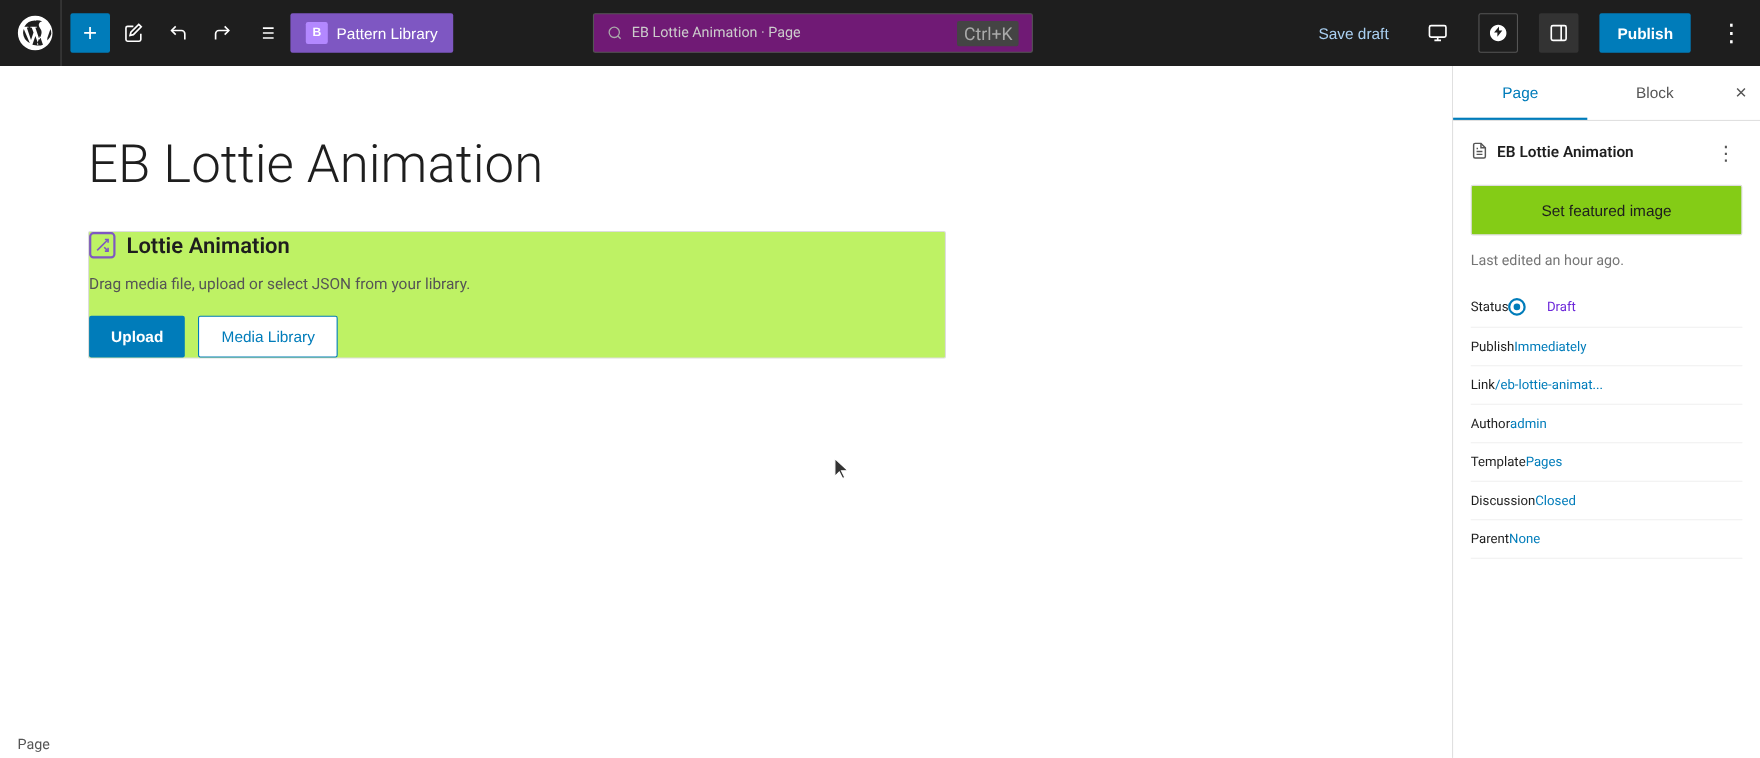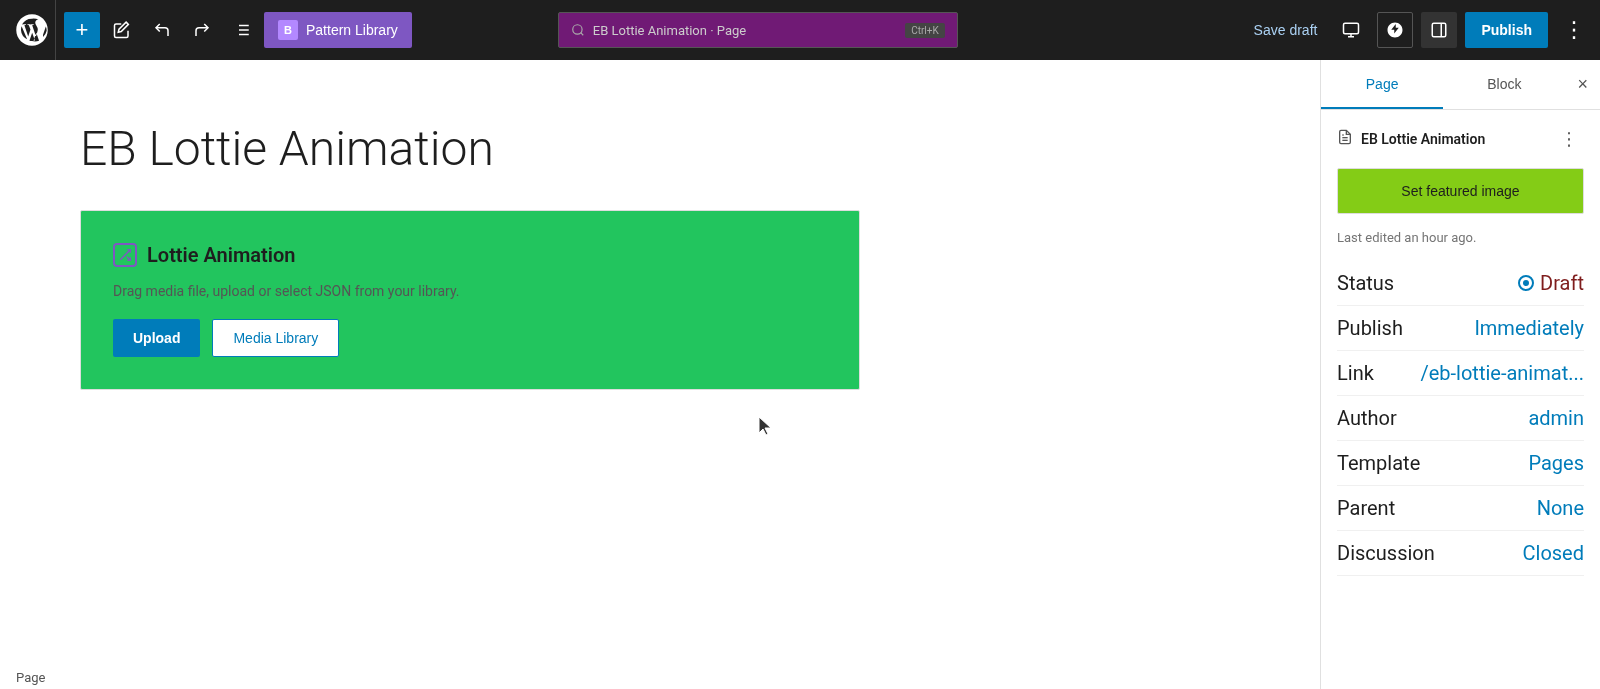--- a/index.html
+++ b/index.html
@@ -33,25 +33,25 @@
       width: 20px; height: 20px; background: #b388ff; border-radius: 2px;
       display: flex; align-items: center; justify-content: center; font-size: 12px; color: #7e57c2; font-weight: 700;
     }
     .search-bar {
       background: #701a75; border: 1px solid #555; border-radius: 2px;
       height: 36px; display: flex; align-items: center; padding: 0 12px;
       gap: 8px; flex: 1; max-width: 400px; margin: 0 auto;
     }
     .search-bar span { color: #bbb; font-size: 13px; }
     .search-bar .shortcut {
-      margin-left: auto; color: #aaa; font-size: 10px; background: #444;
+      margin-left: auto; color: #aaa; font-size: 16px; background: #444;
       padding: 2px 6px; border-radius: 2px;
     }
     .toolbar-right {
-      display: flex; align-items: flex-end; gap: 8px; margin-left: auto; flex-shrink: 0;
+      display: flex; align-items: flex-end; gap: 19px; margin-left: auto; flex-shrink: 0;
     }
     .save-draft-btn {
       background: none; border: none; cursor: pointer; color: #aad0f2;
       font-size: 14px; font-weight: 500; padding: 0 8px; height: 36px;
     }
     .toolbar-icon-btn {
       background: none; border: none; cursor: pointer; color: #fff;
       width: 36px; height: 36px; display: flex; align-items: center; justify-content: center;
       border-radius: 2px; font-size: 18px;
     }
@@ -72,22 +72,22 @@
     
     .editor-area {
       flex: 1; background: #fff; overflow-y: auto; padding: 60px 80px;
       position: relative;
     }
     .page-title {
       font-size: 48px; font-weight: 300; color: #1e1e1e; margin-bottom: 32px;
       line-height: 1.2;
     }
     .block-wrapper {
-      border: 1px solid #ddd; border-radius: 2px; padding: 32px; max-width: 780px;
-      background: #22c55e;
+      border: 1px solid #ddd; border-radius: 2px; max-width: 780px;
+      background: #bef264;
     }
     .block-header {
       display: flex; align-items: center; gap: 10px; margin-bottom: 16px;
     }
     .block-icon {
       width: 24px; height: 24px; border: 2px solid #7e57c2; border-radius: 4px;
       display: flex; align-items: center; justify-content: center;
     }
     .block-title {
       font-size: 20px; font-weight: 600; color: #1e1e1e;
@@ -147,28 +147,28 @@
       width: 100%; border: 1px solid #ddd; background: #84cc16; cursor: pointer;
       padding: 14px; font-size: 14px; color: #1e1e1e; border-radius: 2px;
       text-align: center; margin-bottom: 16px;
     }
 
     .last-edited {
       font-size: 13px; color: #757575; margin-bottom: 16px;
     }
 
     .meta-row {
-      display: flex; align-items: center; justify-content: space-between;
-      padding: 10px 0; border-bottom: 1px solid #f0f0f0; font-size: 20px;
+      display: flex; align-items: center; 
+      padding: 10px 0; border-bottom: 1px solid #f0f0f0; font-size: 12px;
     }
     .meta-label { color: #1e1e1e; font-weight: 400; }
     .meta-value { color: #007cba; cursor: pointer; text-align: right; }
 
     .status-draft {
-      display: flex; align-items: center; gap: 6px; color: #7f1d1d; cursor: pointer;
+      display: flex; align-items: center; gap: 19px; color: #6d28d9; cursor: pointer;
     }
     .status-circle {
       width: 16px; height: 16px; border-radius: 50%;
       border: 2px solid #007cba; display: flex; align-items: center; justify-content: center;
       flex-shrink: 0;
     }
     .status-dot { width: 6px; height: 6px; background: #007cba; border-radius: 50%; }
 
     .sidebar-delete-btn {
       width: 100%; margin-top: 16px; padding: 10px; background: none;
@@ -350,26 +350,26 @@
           </div>
           <div class="meta-row">
             <span class="meta-label">Author</span>
             <span class="meta-value">admin</span>
           </div>
           <div class="meta-row">
             <span class="meta-label">Template</span>
             <span class="meta-value">Pages</span>
           </div>
           <div class="meta-row">
+            <span class="meta-label">Discussion</span>
+            <span class="meta-value">Closed</span>
+          </div>
+          <div class="meta-row">
             <span class="meta-label">Parent</span>
             <span class="meta-value">None</span>
-          </div>
-          <div class="meta-row">
-            <span class="meta-label">Discussion</span>
-            <span class="meta-value">Closed</span>
           </div>
         </div>
 
     </div>
   </div>
 </div>
 
 <div class="status-bar">
   <span>Page</span>
 </div>

